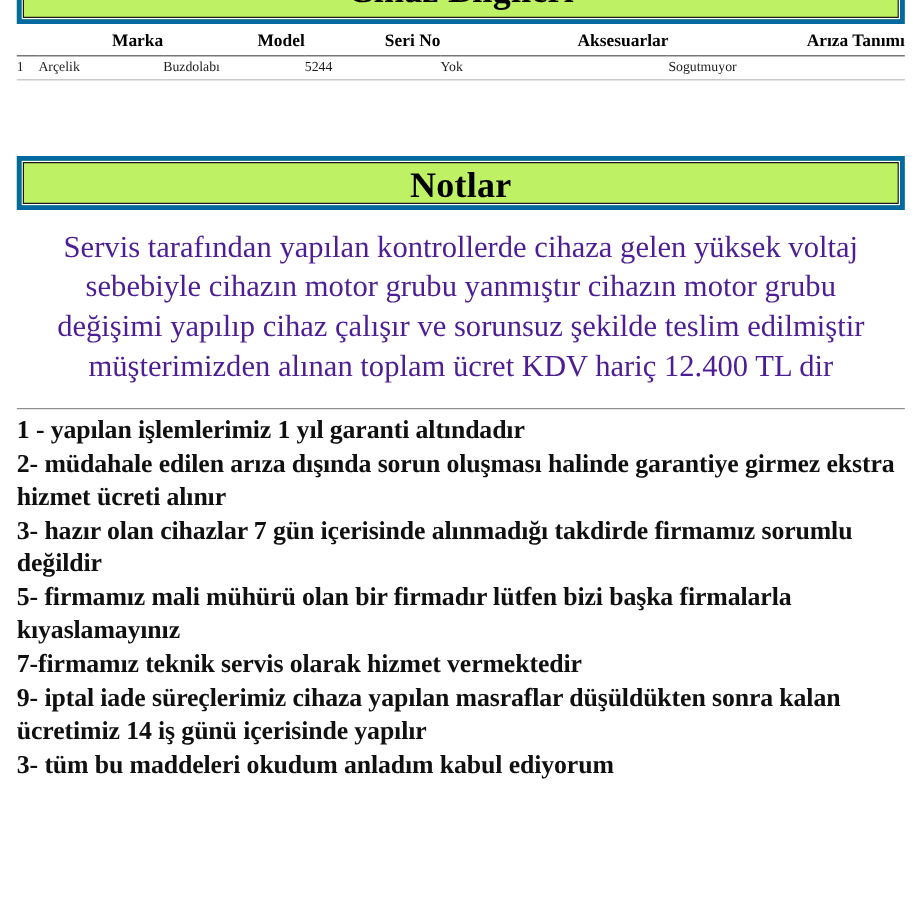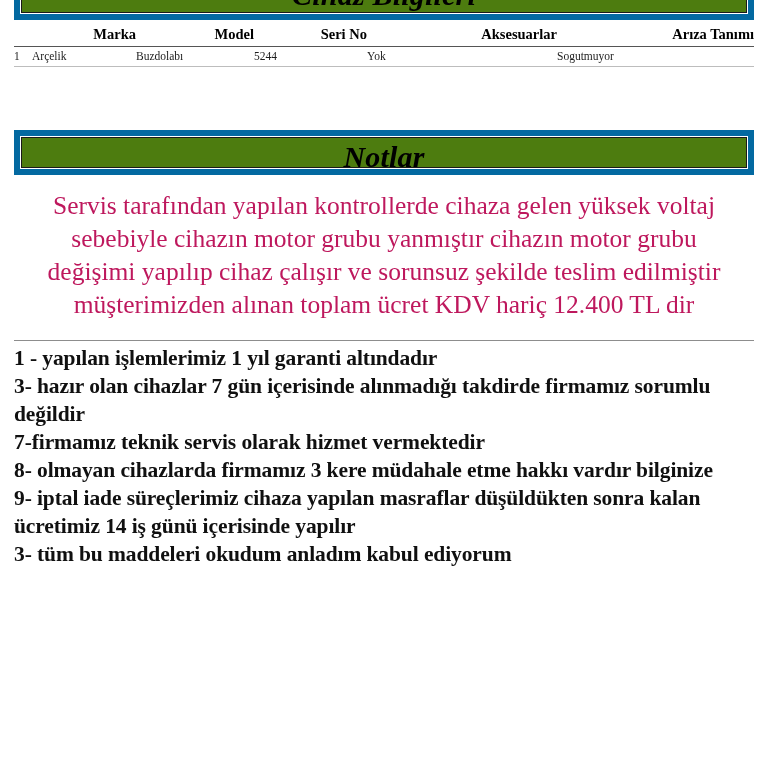--- a/index.html
+++ b/index.html
@@ -15,25 +15,24 @@
     color: #111111;
     position: relative;
   }
 
   
   .section-box {
     position: absolute;
     left: 14px;
     right: 14px;
     box-sizing: border-box;
-    border: 6px solid #0369a1;
+    border: 4px solid #0369a1;
     box-shadow: 0 0 0 1px #ffffff inset, 0 0 0 2px #1a1a1a inset;
-    background: #4d7c0f;
+    background: #bef264;
     text-align: center;
-    font-style: italic;
   }
   .section-title {
     font-weight: bold;
     font-size: 30px;
     letter-spacing: 0.2px;
     line-height: 1.05;
     color: #000000;
   }
 
   
@@ -95,21 +94,21 @@
   }
   th.idx-head { }
 
   
   #red-note {
     position: absolute;
     top: 190px;
     left: 26px;
     width: 716px;
     text-align: center;
-    color: #be185d;
+    color: #4c1d95;
     font-size: 25.5px;
     line-height: 1.29;
   }
 
   
   #notes-divider {
     position: absolute;
     top: 340px;
     left: 14px;
     width: 740px;
@@ -177,18 +176,19 @@
 <div id="notes-box" class="section-box">
   <div class="section-title">Notlar</div>
 </div>
 
 <div id="red-note">Servis tarafından yapılan kontrollerde cihaza gelen yüksek voltaj sebebiyle cihazın motor grubu yanmıştır cihazın motor grubu değişimi yapılıp cihaz çalışır ve sorunsuz şekilde teslim edilmiştir müşterimizden alınan toplam ücret KDV hariç 12.400 TL dir</div>
 
 <div id="notes-divider"></div>
 
 <ul id="terms-list">
     <li>1 - yapılan işlemlerimiz 1 yıl garanti altındadır</li>
+    <li>2- müdahale edilen arıza dışında sorun oluşması halinde garantiye girmez ekstra hizmet ücreti alınır</li>
     <li>3- hazır olan cihazlar 7 gün içerisinde alınmadığı takdirde firmamız sorumlu değildir</li>
+    <li>5- firmamız mali mühürü olan bir firmadır lütfen bizi başka firmalarla kıyaslamayınız</li>
     <li>7-firmamız teknik servis olarak hizmet vermektedir</li>
-    <li>8- olmayan cihazlarda firmamız 3 kere müdahale etme hakkı vardır bilginize</li>
     <li>9- iptal iade süreçlerimiz cihaza yapılan masraflar düşüldükten sonra kalan ücretimiz 14 iş günü içerisinde yapılır</li>
     <li>3- tüm bu maddeleri okudum anladım kabul ediyorum</li>
   </ul>
 
 </body></html>

